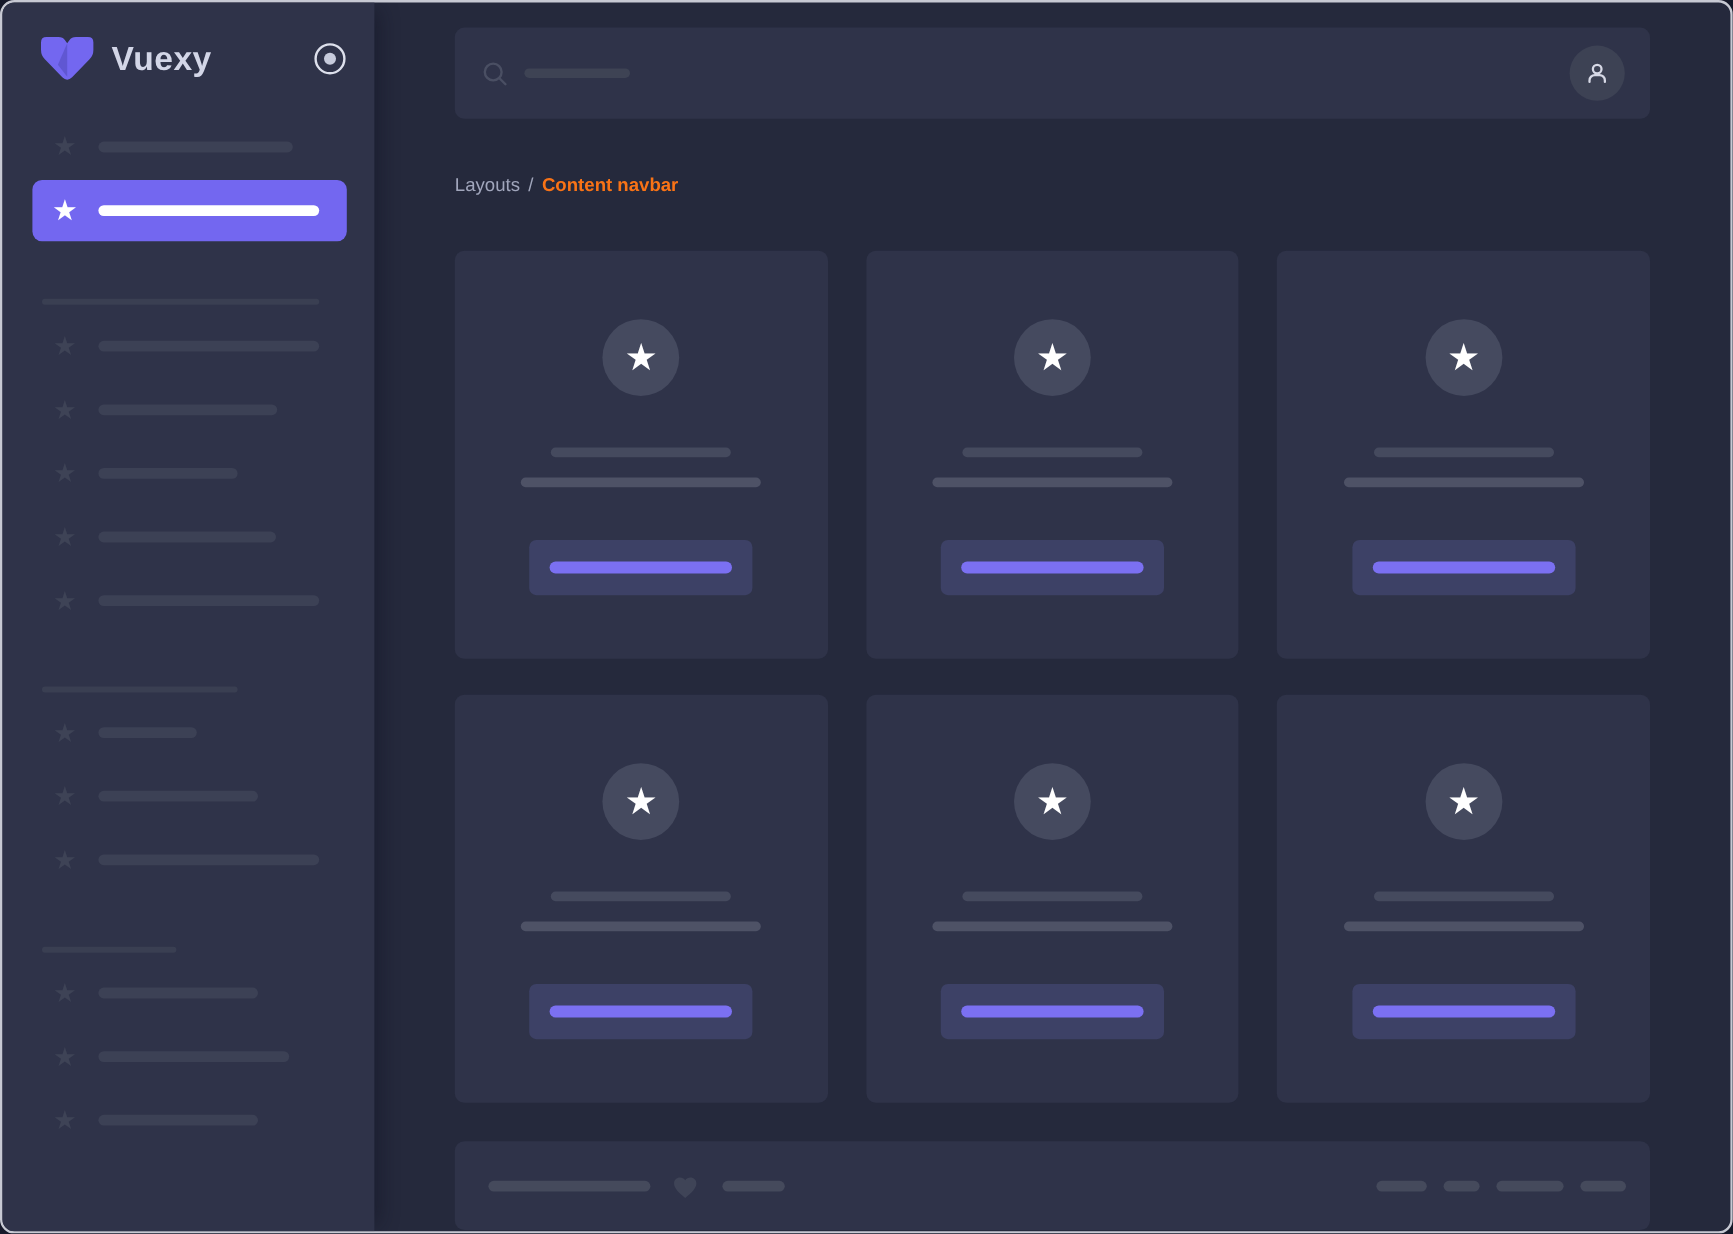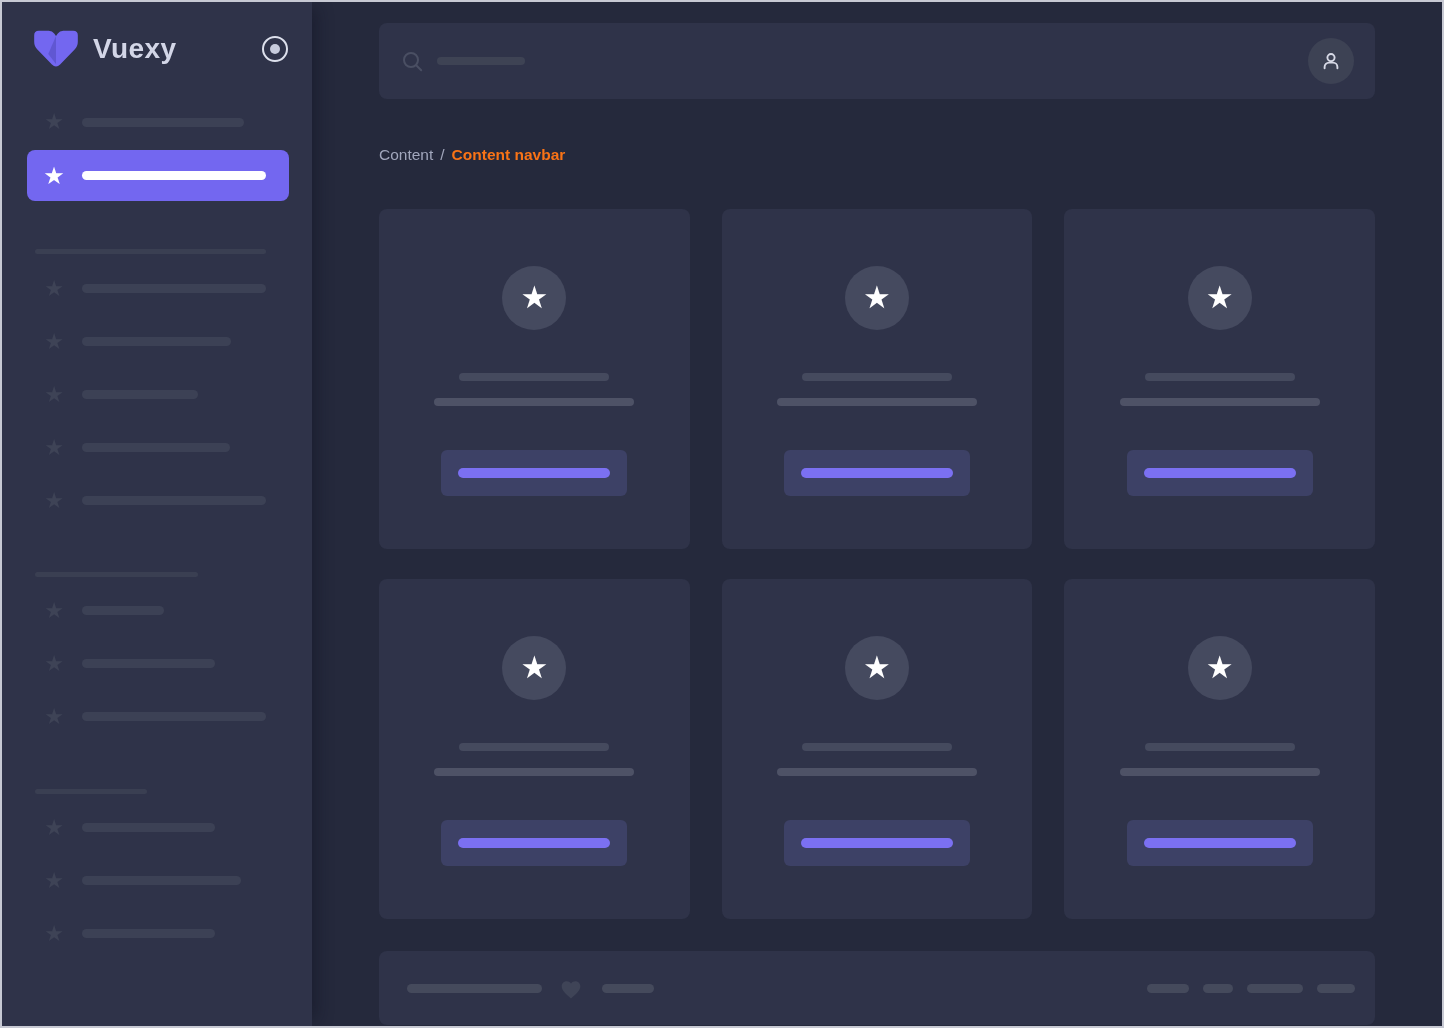--- a/index.html
+++ b/index.html
@@ -1,21 +1,21 @@
 <!DOCTYPE html>
 <html><head>
 <meta charset="utf-8">
 <style>
   * { margin:0; padding:0; box-sizing:border-box; }
   html,body { background:#16192a; }
   body { font-family:"Liberation Sans", sans-serif; }
 
   .screen{
     position:relative; width:1444px; height:1028px;
-    background:#25293c; border:2px solid #c7c9d3; border-radius:0;
+    background:#25293c; border:2px solid #c7c9d3; border-radius:12px;
     overflow:hidden; display:flex;
   }
 
   
   .sidebar{
     width:310px; flex:0 0 310px; height:100%;
     background:#2f3349; z-index:2;
     box-shadow:10px 0 16px -6px rgba(13,16,30,.45);
   }
   .side-header{ height:94px; display:flex; align-items:center; padding:0 24px 0 30px; }
@@ -205,21 +205,21 @@
       <span class="search-ph"></span>
       <button class="avatar" aria-label="user menu">
         <svg width="24" height="24" viewBox="0 0 24 24" fill="none">
           <circle cx="12" cy="8.6" r="3.6" stroke="#d7d9e6" stroke-width="1.9"></circle>
           <path d="M5.6 19.3 v-1.3 a4.4 4.4 0 0 1 4.4-4.4 h4 a4.4 4.4 0 0 1 4.4 4.4 v1.3" stroke="#d7d9e6" stroke-width="1.9" stroke-linecap="round"></path>
         </svg>
       </button>
     </div>
 
     <div class="breadcrumb">
-      <a>Content</a><span class="sep">/</span><span class="current">Content navbar</span>
+      <a>Layouts</a><span class="sep">/</span><span class="current">Content navbar</span>
     </div>
 
     <div class="grid">
 
       <div class="card">
         <div class="card-circle">
             <span class="star">★</span>
           </div>
         <div class="card-bar1"></div>
         <div class="card-bar2"></div>

